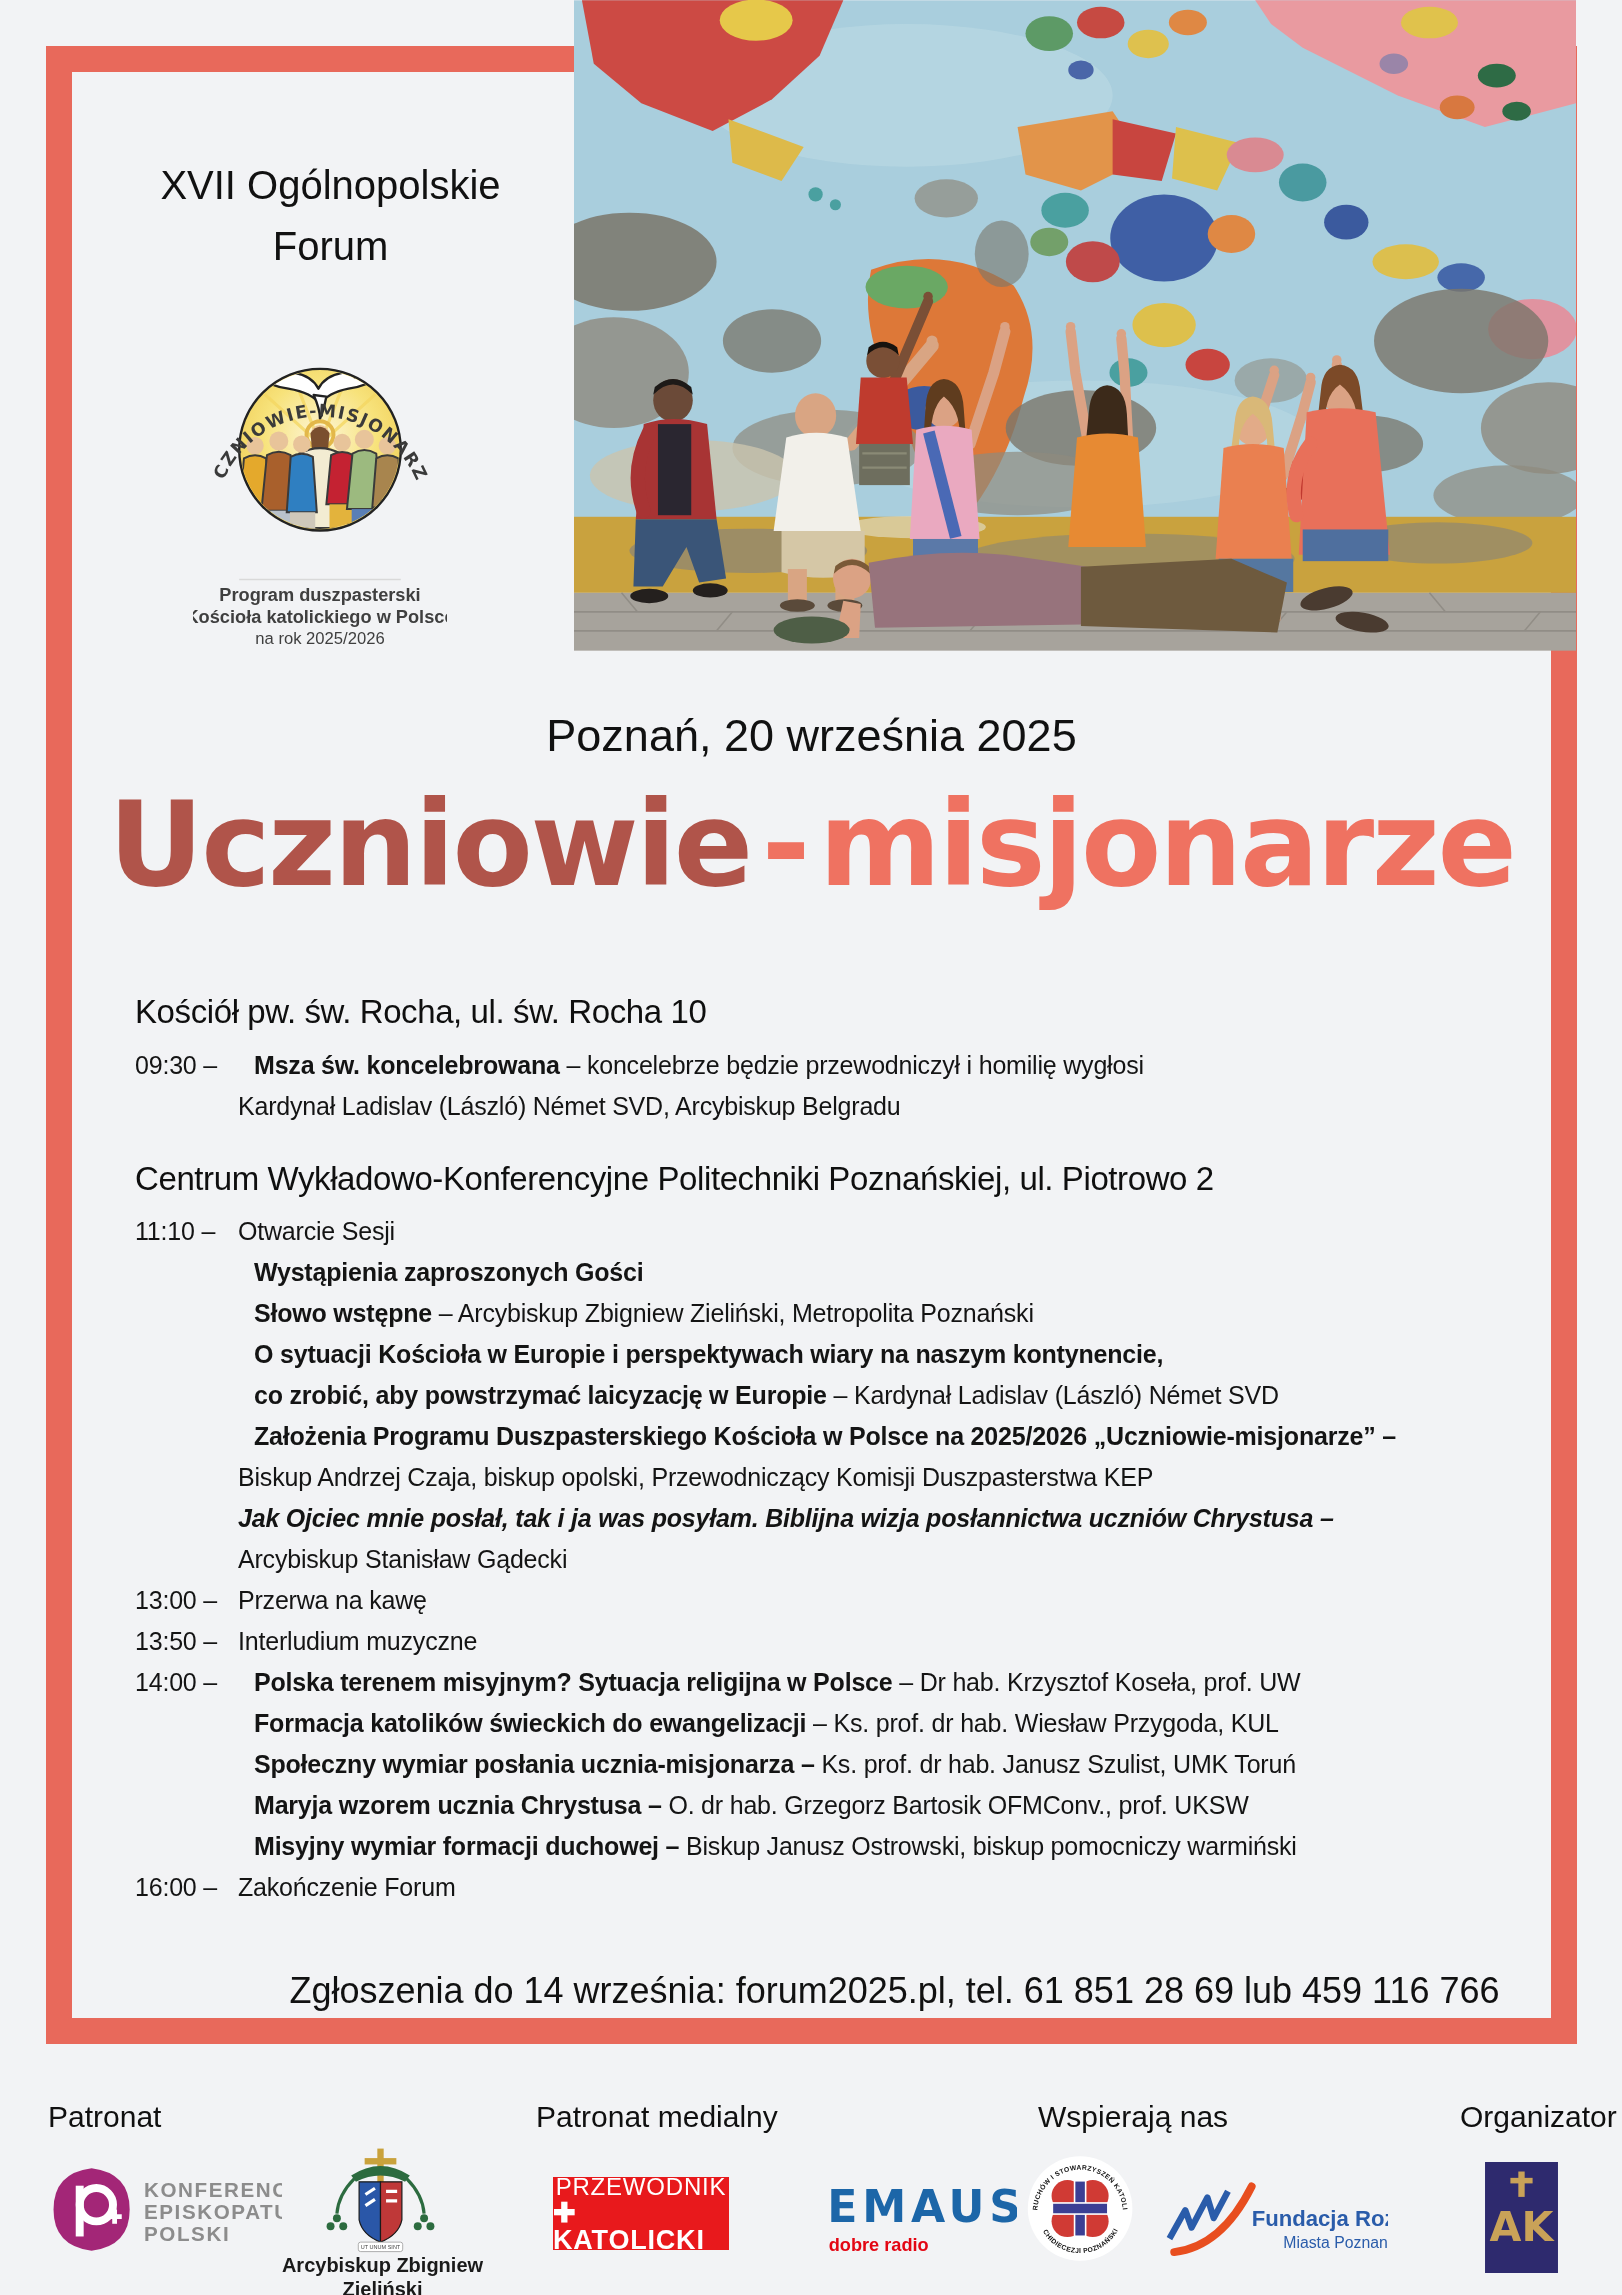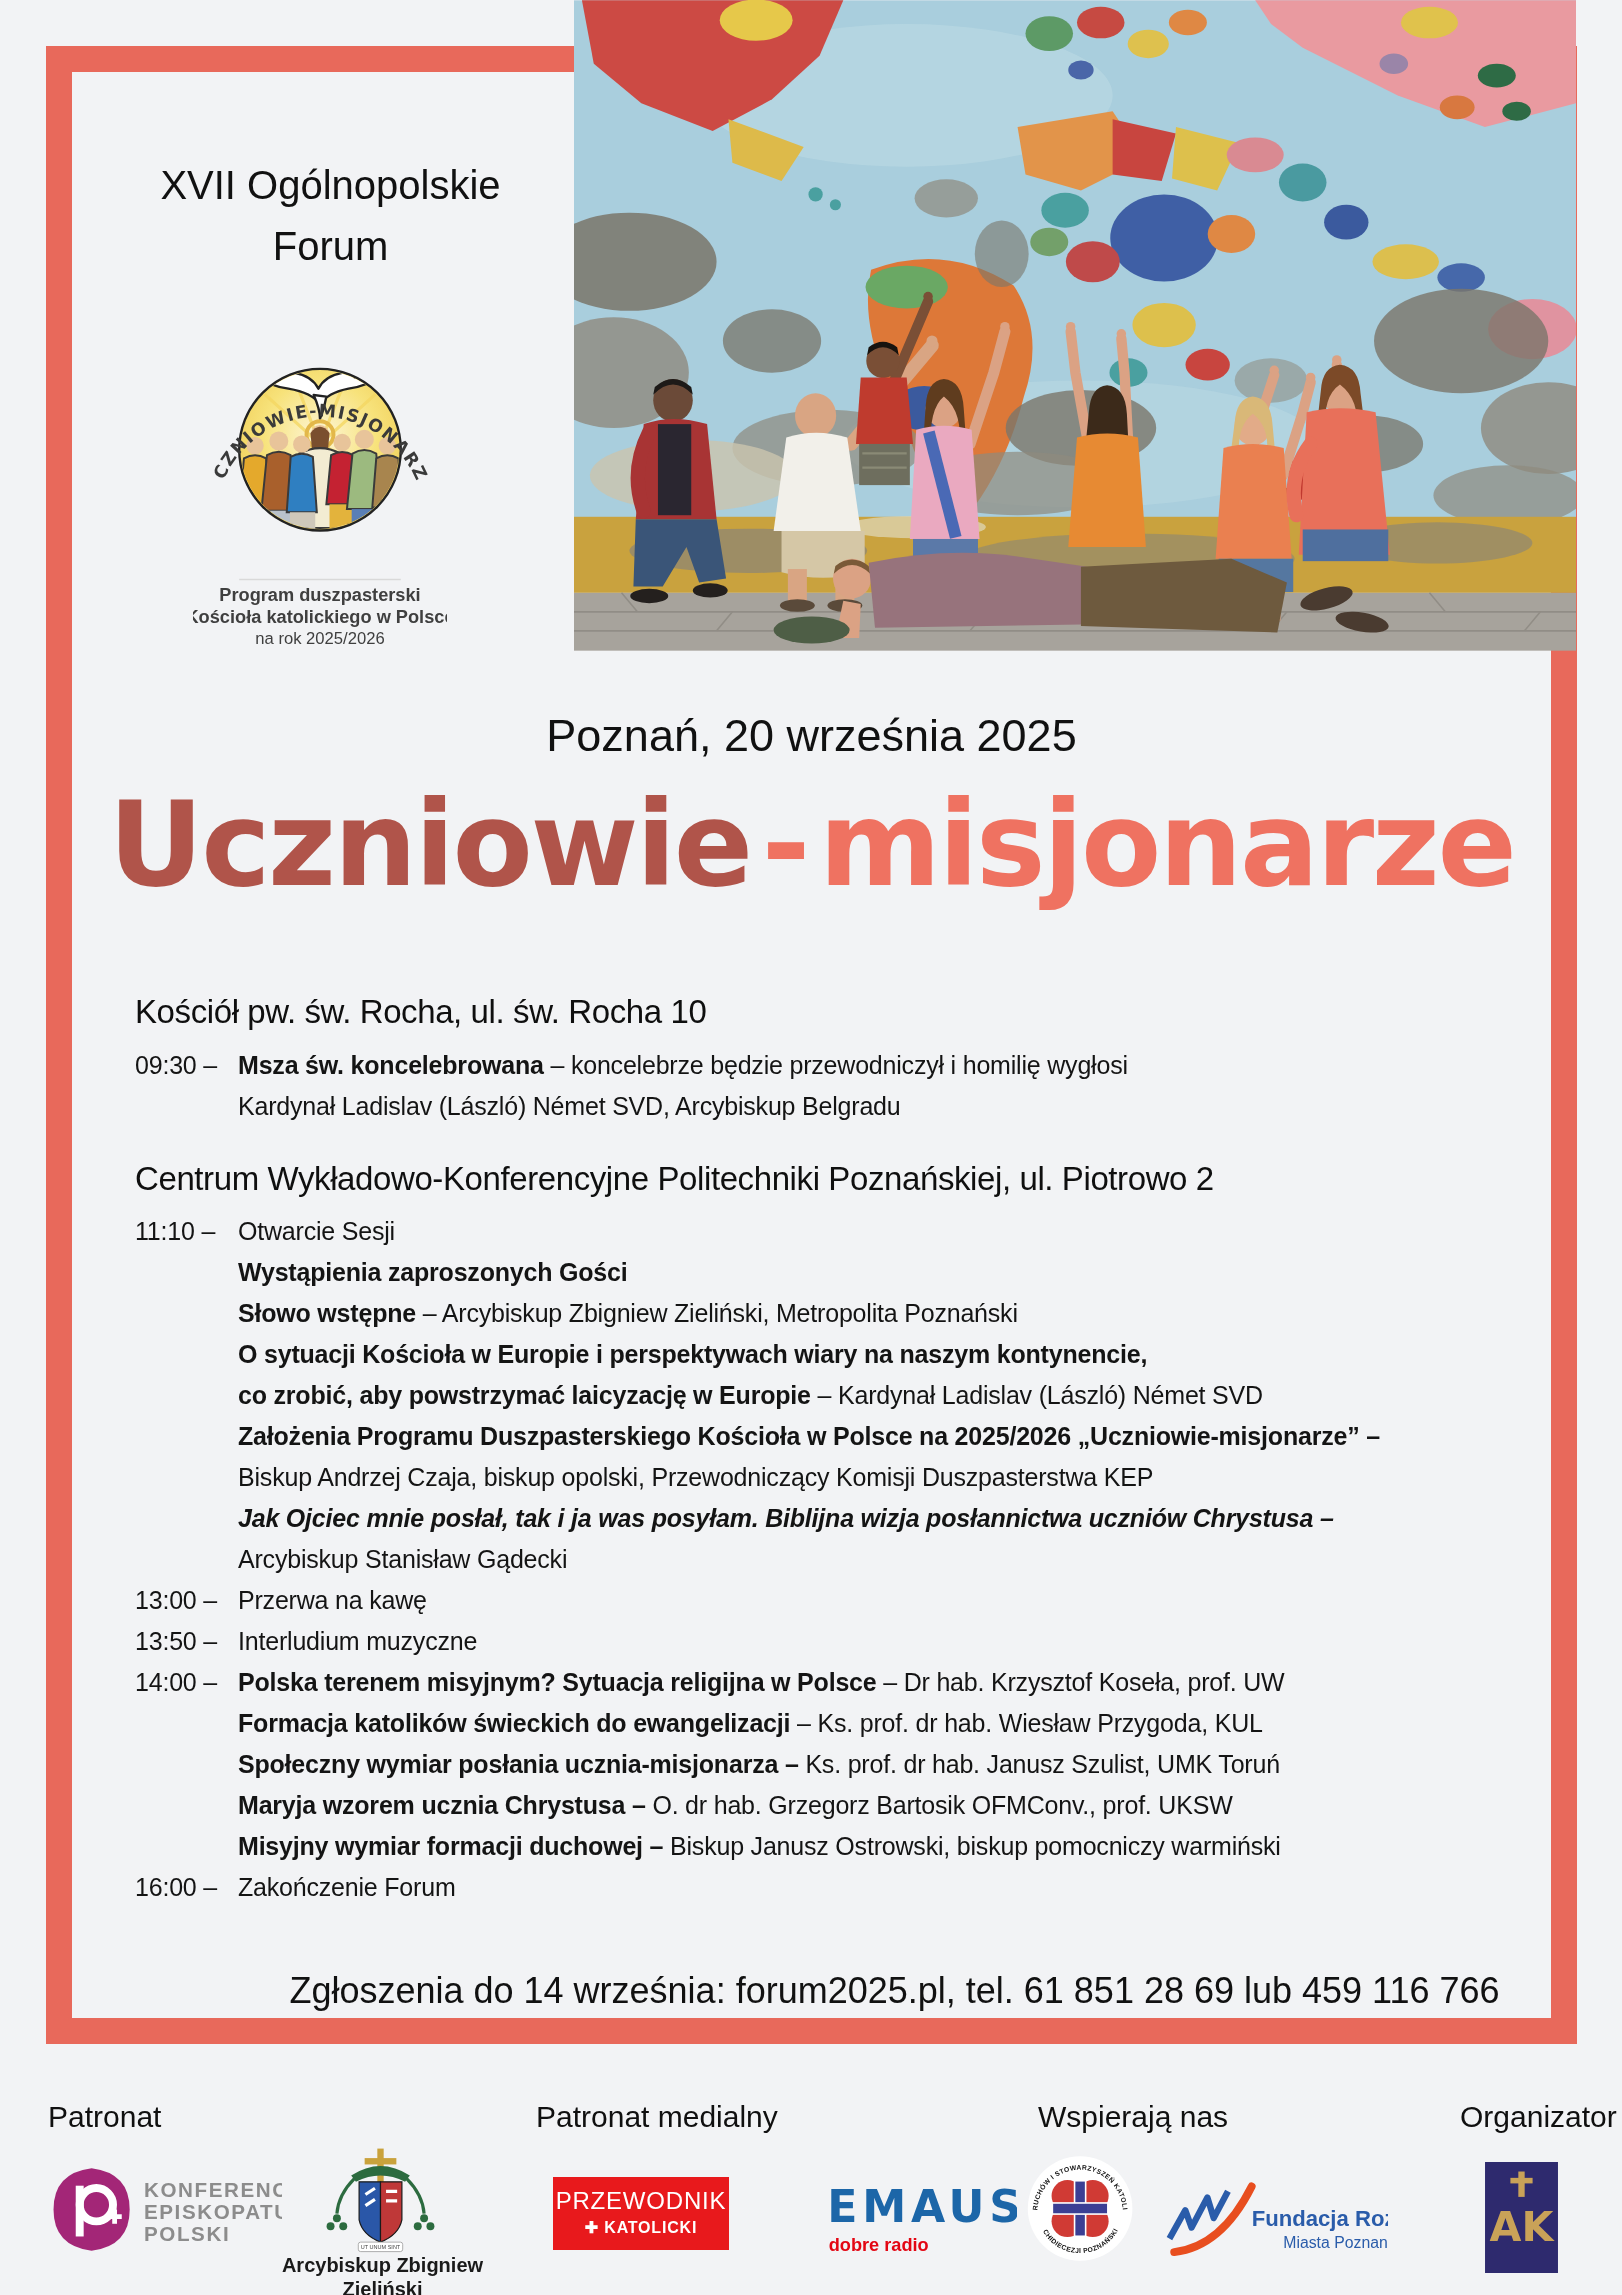--- a/index.html
+++ b/index.html
@@ -16,31 +16,31 @@
   .main-title{position:absolute;left:72px;top:781px;width:1479px;margin:0;text-align:center;
               font-family:"DejaVu Sans",sans-serif;font-weight:700;font-size:117px;
               letter-spacing:-2.4px;line-height:1.1;}
   .t1{color:#b0544a;} .tdash{color:#ef7261;padding:0 11px;} .t2{color:#ef7261;}
   #schedule{position:absolute;left:135px;top:992px;width:1418px;}
   .sec-heading{font-size:33px;letter-spacing:-0.4px;color:#0f0f0f;margin:0 0 12.7px 0;line-height:40px;}
   .rows{margin:0 0 32px 0;}
   .row{display:flex;line-height:41px;font-size:25px;letter-spacing:-0.2px;}
   .row .time{width:103px;flex:none;}
   .row .content{flex:1;}
-  .b{font-weight:700;} .bi{font-weight:700;font-style:italic;}
+  .b{font-weight:700;margin-left:16px;} .bi{font-weight:700;font-style:italic;}
   .registration{position:absolute;left:238px;top:1970px;width:1313px;text-align:center;
                 font-size:36px;color:#111;}
   .flabel{position:absolute;font-size:30px;color:#101010;}
   .fgroup{position:absolute;}
   .abp-caption{position:absolute;left:252px;top:2253px;width:261px;text-align:center;color:#1a1a1a;}
   .abp-caption .l1{font-size:20px;font-weight:700;line-height:24px;}
   .przewodnik{position:absolute;left:553px;top:2177px;width:176px;height:73px;background:#e8191c;
               display:flex;flex-direction:column;justify-content:center;align-items:center;}
   .przewodnik .p1{color:#fff;font-weight:400;font-size:24px;letter-spacing:0.8px;line-height:27px;}
-  .przewodnik .p2{color:#fff;font-weight:700;font-size:16px;letter-spacing:0.8px;line-height:27px;}
+  .przewodnik .p2{color:#fff;font-weight:700;font-size:27px;letter-spacing:0.8px;line-height:27px;}
 </style>
 </head>
 <body>
 
 <div class="page">
 
   <div class="frame"></div>
 
   <div class="photo">
     <svg width="1002" height="651" viewBox="0 0 1265 821">

